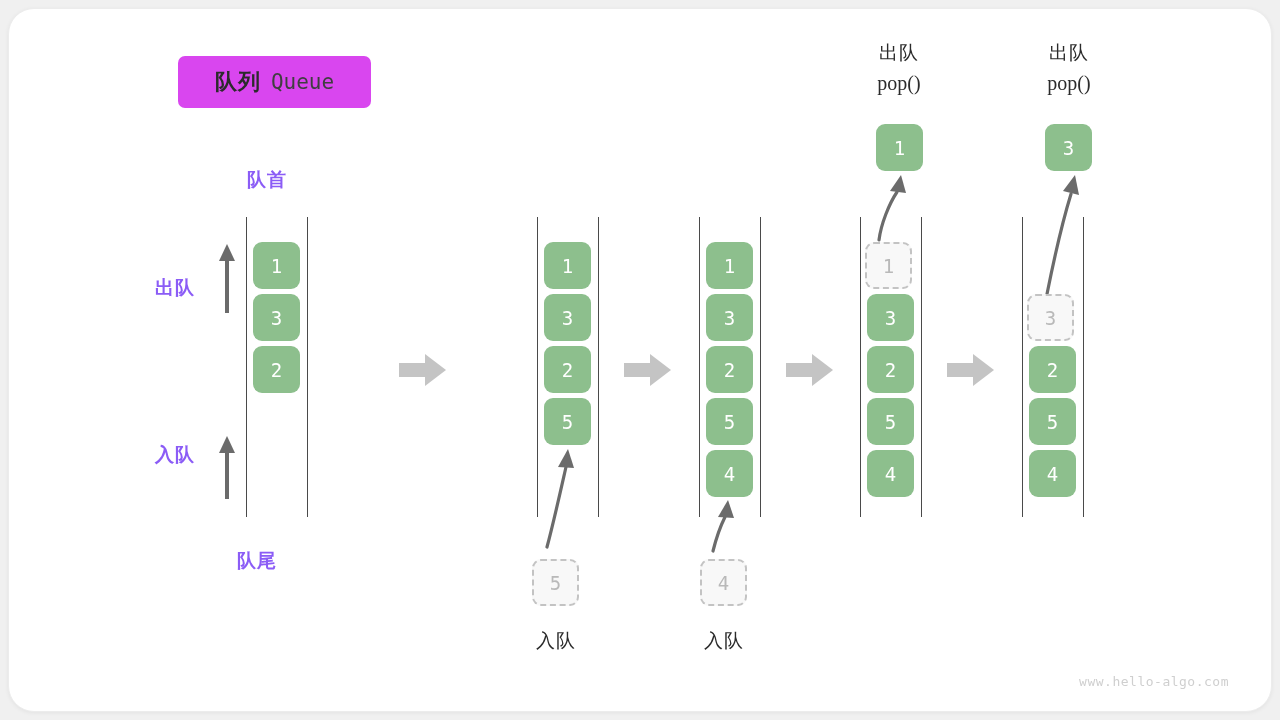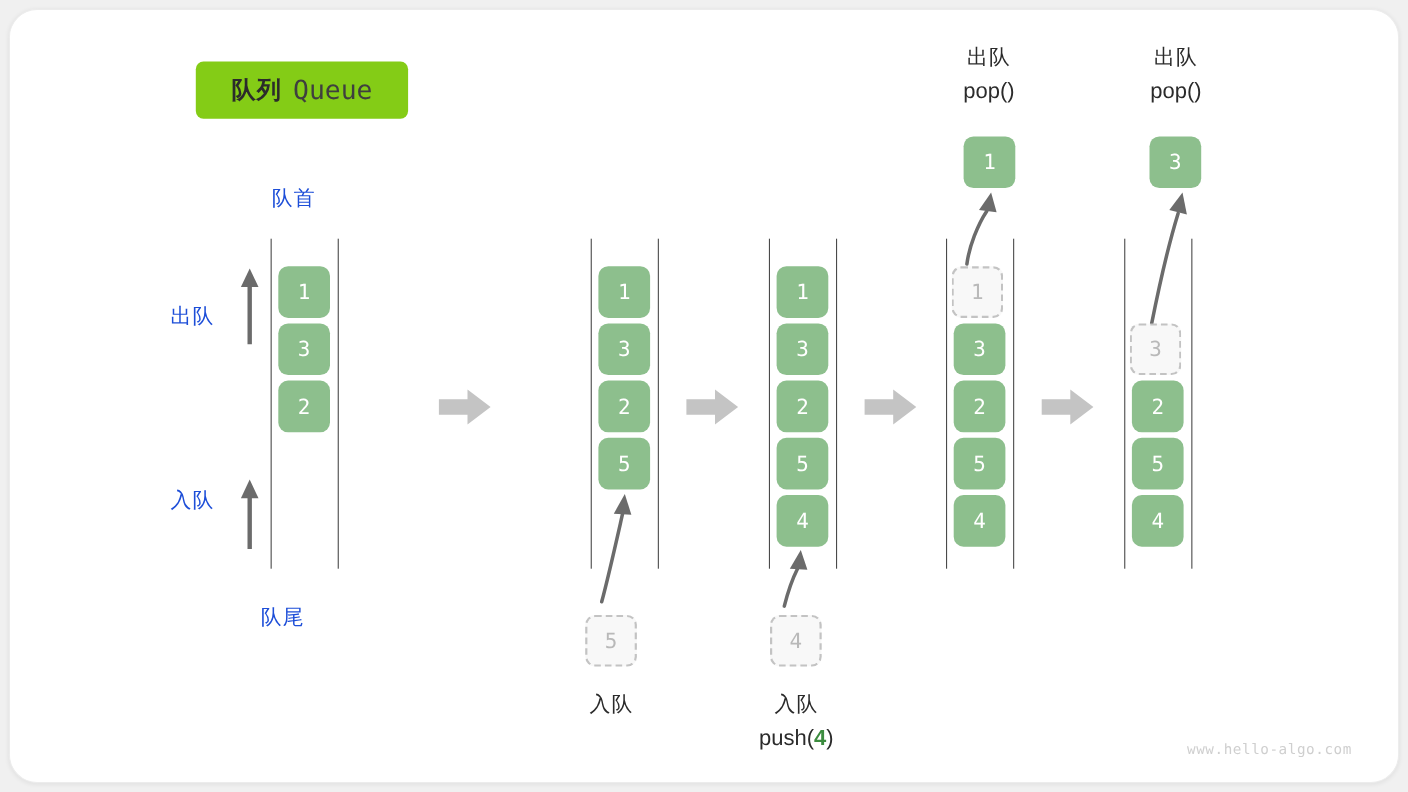--- a/index.html
+++ b/index.html
@@ -38,48 +38,48 @@
 
   
   .abs { position: absolute; }
 
   
   #title-chip {
     left: 169px;
     top: 47px;
     width: 193px;
     height: 52px;
-    background: #84cc16;
+    background: #d946ef;
     border-radius: 7px;
     display: flex;
     align-items: center;
     justify-content: center;
     gap: 10px;
   }
   #title-chip .cn {
     font-family: "Liberation Sans", "DejaVu Sans", sans-serif;
     font-size: 22px;
     font-weight: bold;
     color: #2b2b2b;
     letter-spacing: 1px;
   }
   #title-chip .en {
     font-family: "DejaVu Sans Mono", "Liberation Mono", monospace;
-    font-size: 24px;
+    font-size: 21px;
     color: #3f3f3f;
     letter-spacing: 0px;
     text-align: center;
   }
 
   
   .side-label {
     font-family: "Liberation Sans", "DejaVu Sans", sans-serif;
     font-size: 19px;
-    font-weight: normal;
-    color: #1d4ed8;
+    font-weight: bold;
+    color: #8b5cf6;
     letter-spacing: 1px;
     white-space: nowrap;
   }
 
   
   .rail {
     width: 1px;
     background: #4a4a4a;
   }
 
@@ -114,21 +114,21 @@
   .caption .cap-cn {
     display: block;
     font-family: "Liberation Sans", "DejaVu Sans", sans-serif;
     font-size: 19px;
     font-weight: normal;
     color: #2b2b2b;
     letter-spacing: 1px;
   }
   .caption .cap-code {
     display: block;
-    font-family: Liberation Sans, sans-serif;
+    font-family: Liberation Serif, serif;
     font-size: 20px;
     color: #2b2b2b;
   }
   .caption .cap-code .arg { color: #3c8c3f; font-weight: bold; }
 
   
   #watermark {
     right: 42px;
     bottom: 22px;
     font-family: "DejaVu Sans Mono", "Liberation Mono", monospace;
@@ -221,21 +221,20 @@
       <svg width="54" height="56" viewBox="0 0 54 56">
         <path d="M14,54 C17,42 22,28 26,20" stroke="#6b6b6b" stroke-width="3.2" fill="none" stroke-linecap="round"></path>
         <polygon points="29,3 19,20 35,21" fill="#6b6b6b"></polygon>
       </svg>
     </div>
 
     <div class="abs cell ghost" style="left:691px; top:550px;">4</div>
 
     <div class="abs caption" style="left:615px; top:618px; width:200px;">
       <span class="cap-cn">入队</span>
-      <span class="cap-code"><span>push(</span><span class="arg">4</span><span>)</span></span>
     </div>
 
     <div class="abs" style="left:777px; top:343px;">
       <svg width="48" height="36" viewBox="0 0 48 36">
         <path d="M0,11 L26,11 L26,2 L47,18 L26,34 L26,25 L0,25 Z" fill="#c4c4c4"></path>
       </svg>
     </div>
 
     <div class="abs caption" style="left:815px; top:30px; width:150px;">
       <span class="cap-cn">出队</span>

